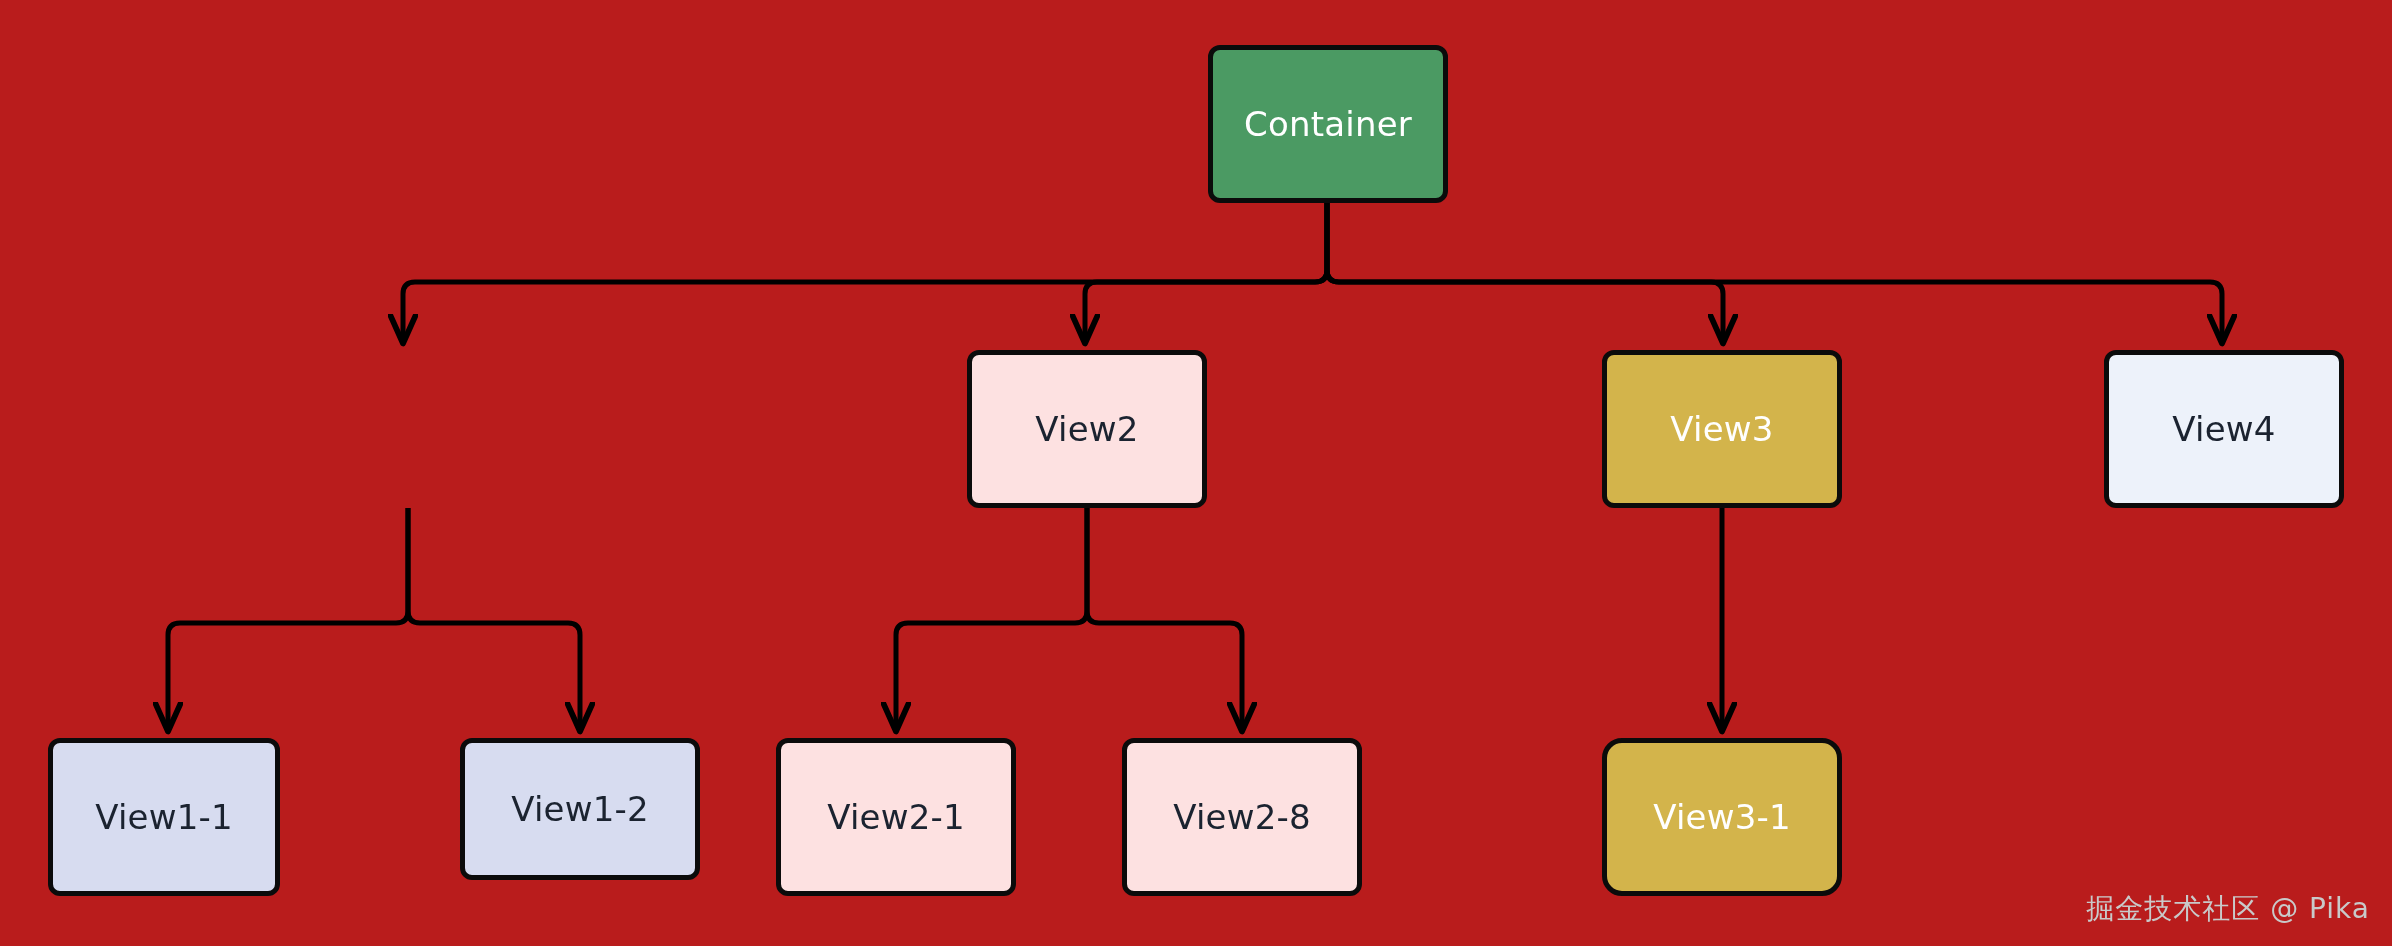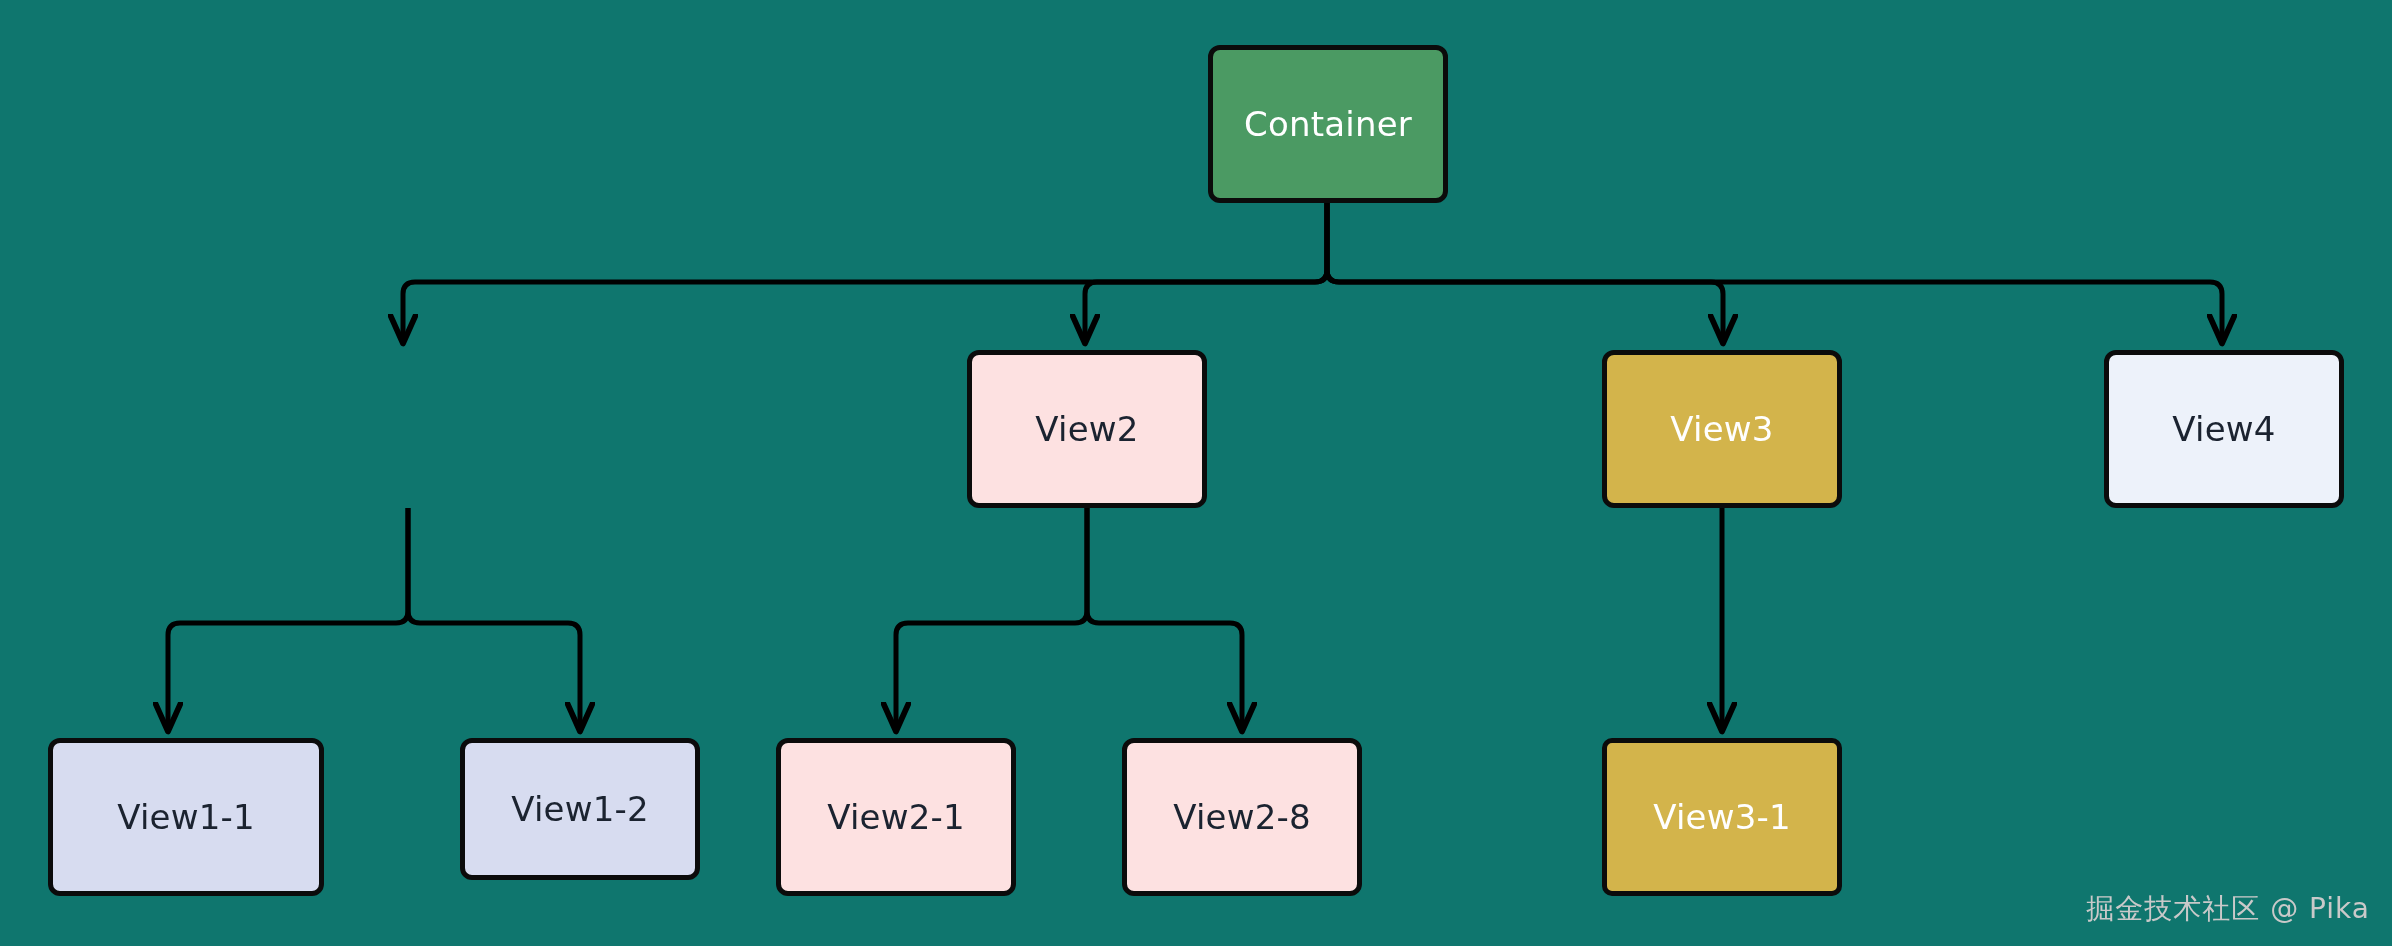--- a/index.html
+++ b/index.html
@@ -8,21 +8,21 @@
     padding: 0;
     background: #ffffff;
   }
   body {
     font-family: "DejaVu Sans", "Liberation Sans", sans-serif;
   }
   #canvas {
     position: relative;
     width: 2392px;
     height: 946px;
-    background: #0f766e;
+    background: #b91c1c;
     overflow: hidden;
   }
   #edges {
     position: absolute;
     left: 0;
     top: 0;
     width: 2392px;
     height: 946px;
     pointer-events: none;
   }
@@ -85,31 +85,31 @@
   </div>
   <div class="node" style="left: 967px; top: 350px; width: 240px; height: 158px; background: rgb(253, 225, 225); color: rgb(27, 35, 48); border-color: rgb(11, 11, 11); border-width: 5px; border-radius: 12px;">
     <span class="node-label">View2</span>
   </div>
   <div class="node" style="left: 1602px; top: 350px; width: 240px; height: 158px; background: rgb(211, 180, 75); color: rgb(255, 255, 255); border-color: rgb(11, 11, 11); border-width: 5px; border-radius: 12px;">
     <span class="node-label">View3</span>
   </div>
   <div class="node" style="left: 2104px; top: 350px; width: 240px; height: 158px; background: rgb(237, 242, 250); color: rgb(27, 35, 48); border-color: rgb(11, 11, 11); border-width: 5px; border-radius: 12px;">
     <span class="node-label">View4</span>
   </div>
-  <div class="node" style="left: 48px; top: 738px; width: 276px; height: 158px; background: rgb(215, 220, 240); color: rgb(27, 35, 48); border-color: rgb(11, 11, 11); border-width: 5px; border-radius: 12px;">
+  <div class="node" style="left: 48px; top: 738px; width: 232px; height: 158px; background: rgb(215, 220, 240); color: rgb(27, 35, 48); border-color: rgb(11, 11, 11); border-width: 5px; border-radius: 12px;">
     <span class="node-label">View1-1</span>
   </div>
   <div class="node" style="left: 460px; top: 738px; width: 240px; height: 142px; background: rgb(215, 220, 240); color: rgb(27, 35, 48); border-color: rgb(11, 11, 11); border-width: 5px; border-radius: 12px;">
     <span class="node-label">View1-2</span>
   </div>
   <div class="node" style="left: 776px; top: 738px; width: 240px; height: 158px; background: rgb(253, 225, 225); color: rgb(27, 35, 48); border-color: rgb(11, 11, 11); border-width: 5px; border-radius: 12px;">
     <span class="node-label">View2-1</span>
   </div>
   <div class="node" style="left: 1122px; top: 738px; width: 240px; height: 158px; background: rgb(253, 225, 225); color: rgb(27, 35, 48); border-color: rgb(11, 11, 11); border-width: 5px; border-radius: 12px;">
     <span class="node-label">View2-8</span>
   </div>
-  <div class="node" style="left: 1602px; top: 738px; width: 240px; height: 158px; background: rgb(211, 180, 75); color: rgb(255, 255, 255); border-color: rgb(11, 11, 11); border-width: 5px; border-radius: 10px;">
+  <div class="node" style="left: 1602px; top: 738px; width: 240px; height: 158px; background: rgb(211, 180, 75); color: rgb(255, 255, 255); border-color: rgb(11, 11, 11); border-width: 5px; border-radius: 20px;">
     <span class="node-label">View3-1</span>
   </div>
 
   <div id="watermark">掘金技术社区 @ Pika</div>
 
 </div>
 
 </body></html>

